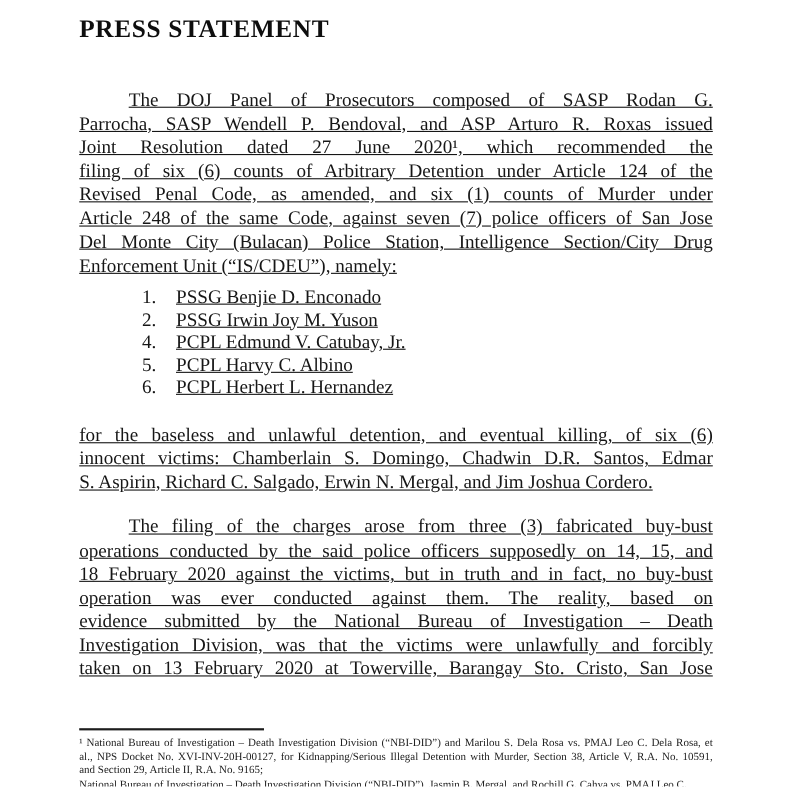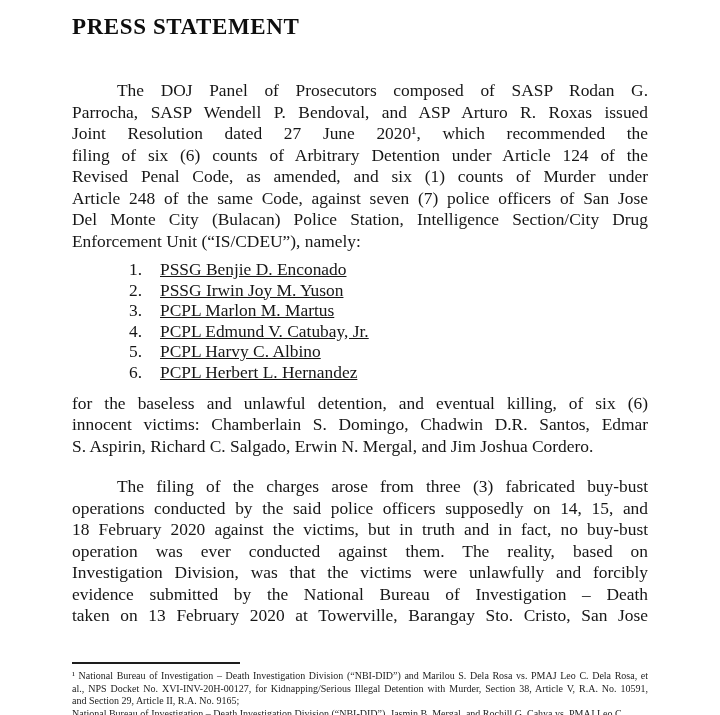--- a/index.html
+++ b/index.html
@@ -24,38 +24,39 @@
     color: #0e0e0e;
   }
   .para {
     font-size: 17.4px;
     line-height: 21.5px;
   }
   .line {
     text-align: justify;
     text-align-last: justify;
     white-space: normal;
+    text-decoration: underline;
   }
   .line.short {
     text-align-last: left;
   }
   .line.indent {
     text-indent: 45px;
   }
   .list {
     margin: 7px 0 9px 57px;
     font-size: 17.4px;
     line-height: 20.6px;
     text-decoration: underline;
   }
   .li .num {
     display: inline-block;
     width: 31px;
   }
-  .para2 { margin-top: 10px; }
+  .para2 { margin-top: 23px; }
   .para3 { margin-top: 19px; }
   .footnotes {
     position: absolute;
     left: 72px;
     right: 72px;
     top: 662px;
   }
   .fn-rule {
     width: 168px;
     height: 2px;
@@ -92,23 +93,20 @@
   </div>
 
   <div class="list">
     <div class="li">
       <span class="num">1.</span><span>PSSG Benjie D. Enconado</span>
     </div>
     <div class="li">
       <span class="num">2.</span><span>PSSG Irwin Joy M. Yuson</span>
     </div>
     <div class="li">
-      <span class="num">3.</span><span>PCPL Marlon M. Martus</span>
-    </div>
-    <div class="li">
       <span class="num">4.</span><span>PCPL Edmund V. Catubay, Jr.</span>
     </div>
     <div class="li">
       <span class="num">5.</span><span>PCPL Harvy C. Albino</span>
     </div>
     <div class="li">
       <span class="num">6.</span><span>PCPL Herbert L. Hernandez</span>
     </div>
   </div>
 
@@ -116,22 +114,22 @@
     <div class="line">for the baseless and unlawful detention, and eventual killing, of six (6)</div>
     <div class="line">innocent victims: Chamberlain S. Domingo, Chadwin D.R. Santos, Edmar</div>
     <div class="line short">S. Aspirin, Richard C. Salgado, Erwin N. Mergal, and Jim Joshua Cordero.</div>
   </div>
 
   <div class="para para3">
     <div class="line indent">The filing of the charges arose from three (3) fabricated buy-bust</div>
     <div class="line">operations conducted by the said police officers supposedly on 14, 15, and</div>
     <div class="line">18 February 2020 against the victims, but in truth and in fact, no buy-bust</div>
     <div class="line">operation was ever conducted against them. The reality, based on</div>
+    <div class="line">evidence submitted by the National Bureau of Investigation – Death</div>
     <div class="line">Investigation Division, was that the victims were unlawfully and forcibly</div>
-    <div class="line">evidence submitted by the National Bureau of Investigation – Death</div>
     <div class="line">taken on 13 February 2020 at Towerville, Barangay Sto. Cristo, San Jose</div>
   </div>
 
 </div>
 
 <div class="footnotes">
   <div class="fn-rule"></div>
   <div class="fn-line">¹ National Bureau of Investigation – Death Investigation Division (“NBI-DID”) and Marilou S. Dela Rosa vs. PMAJ Leo C. Dela Rosa, et</div>
   <div class="fn-line">al., NPS Docket No. XVI-INV-20H-00127, for Kidnapping/Serious Illegal Detention with Murder, Section 38, Article V, R.A. No. 10591,</div>
   <div class="fn-line short">and Section 29, Article II, R.A. No. 9165;</div>

